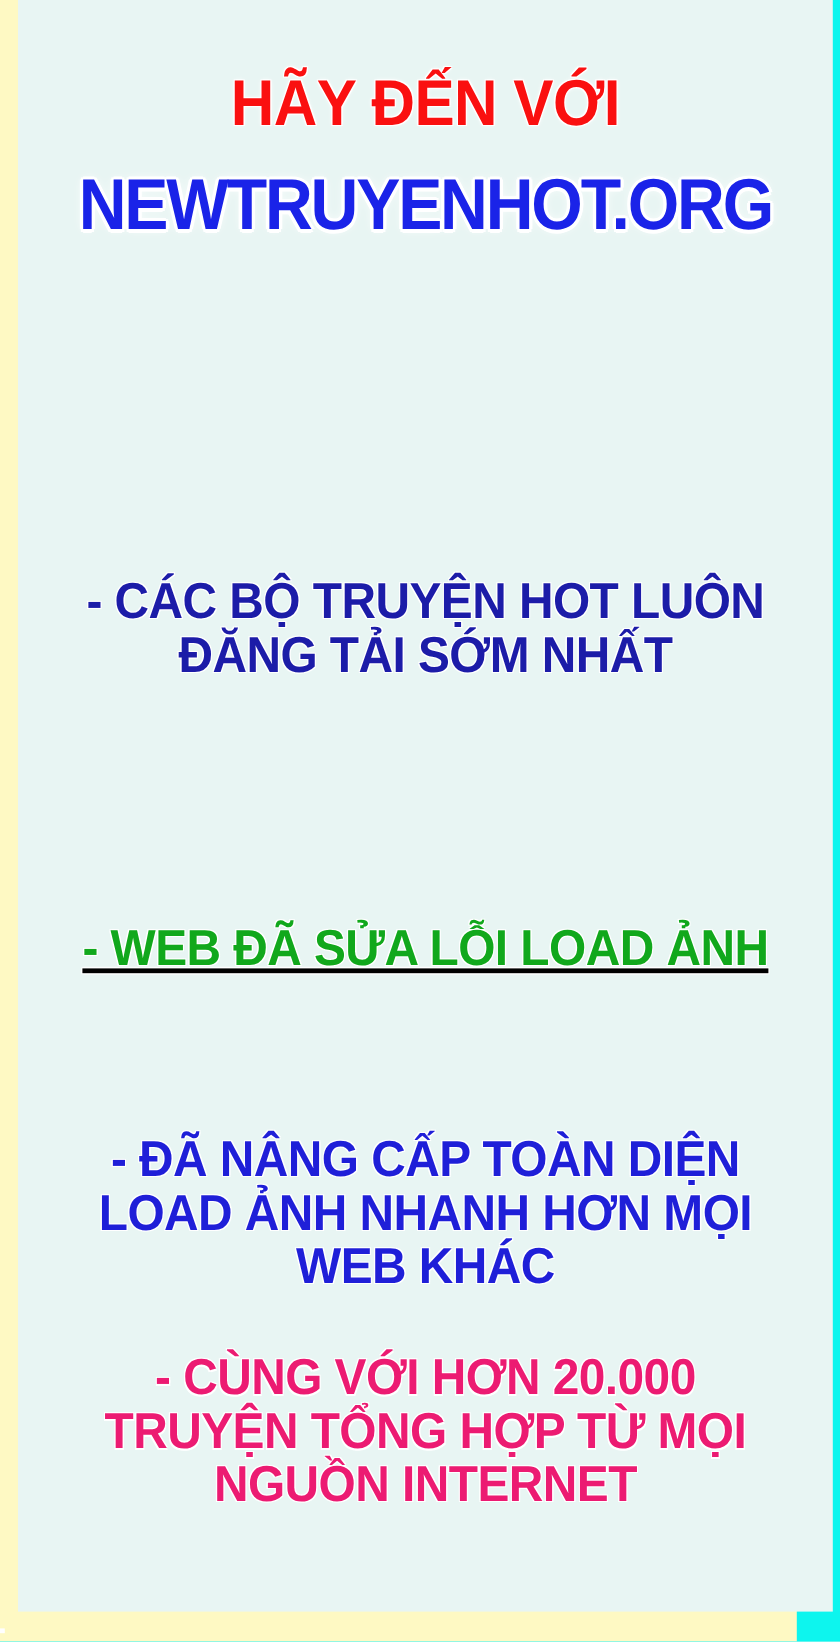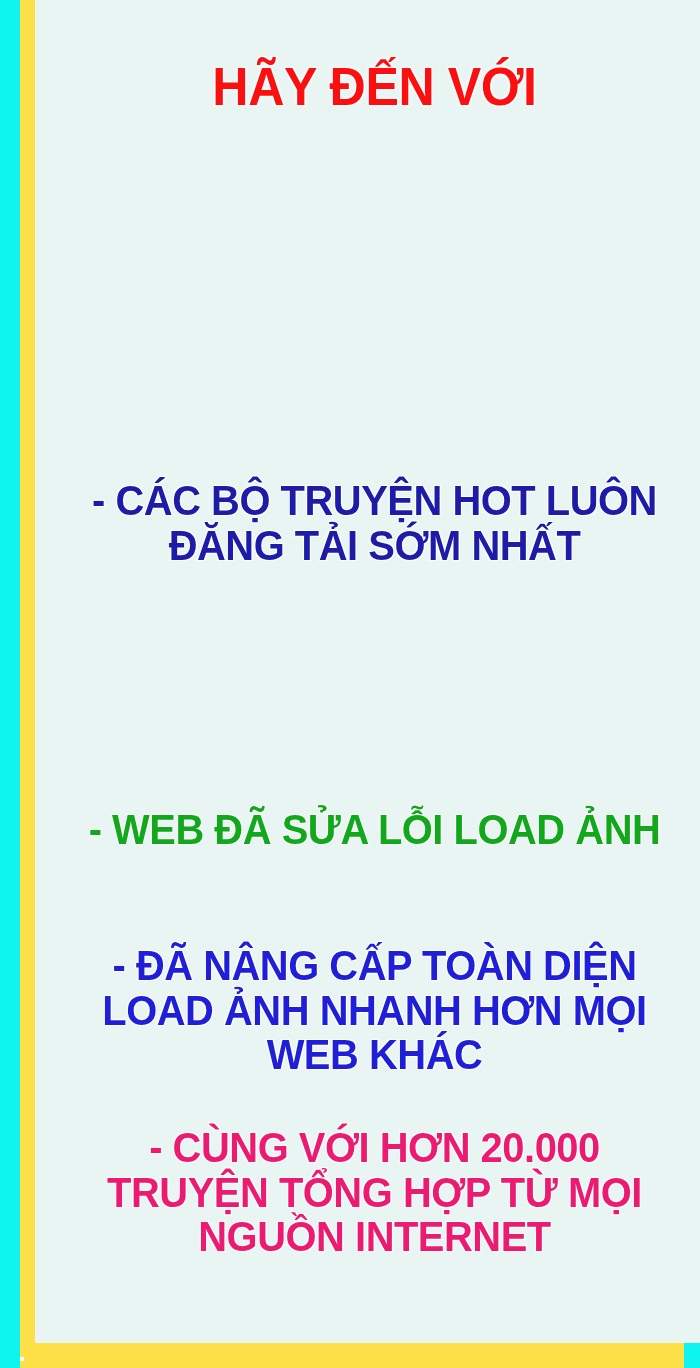--- a/index.html
+++ b/index.html
@@ -12,22 +12,21 @@
     background: #0df5ee;
     font-family: "Liberation Sans", sans-serif;
     overflow: hidden;
   }
 
   
   #announcement-page {
     position: relative;
     width: 664px;
     height: 1368px;
-    background: #fde047;
-    margin-left: 20px;
+    background: #fef9c3;
   }
 
   
   #content-panel {
     position: absolute;
     left: 15px;
     top: 0px;
     width: 679px;
     height: 1343px;
     background: #e8f5f3;
@@ -157,22 +156,23 @@
       -2px  2px 0 #ffffff,
        2px -2px 0 #ffffff,
       -2px -2px 0 #ffffff,
        0 0 7px #ffffff;
   }
 
   
   #bullet-imgfix-block {
     position: absolute;
     left: 0;
-    top: 808px;
-    width: 100%;
+    top: 768px;
+    width: 100%;
+    text-decoration: underline;
   }
   .green-body {
     font-size: 42px;
     color: #11a81c;
     transform: scaleX(0.95);
     text-shadow:
        1px 1px 0 #ffffff,
       -1px 1px 0 #ffffff,
        1px -1px 0 #ffffff,
       -1px -1px 0 #ffffff;
@@ -218,20 +218,23 @@
 <body>
 
 <div id="announcement-page">
 
   <div id="content-panel">
 
     <div id="headline-block" class="block">
       <div class="line" id="headline-text">HÃY ĐẾN VỚI</div>
     </div>
 
+    <div id="domain-block" class="block">
+      <div class="line" id="domain-text">NEWTRUYENHOT.ORG</div>
+    </div>
 
 
     <div id="bullet-hot-block" class="block">
       <div class="line navy-body">- CÁC BỘ TRUYỆN HOT LUÔN</div>
       <div class="line navy-body">ĐĂNG TẢI SỚM NHẤT</div>
     </div>
 
 
     <div id="bullet-imgfix-block" class="block">
       <div class="line green-body">- WEB ĐÃ SỬA LỖI LOAD ẢNH</div>

